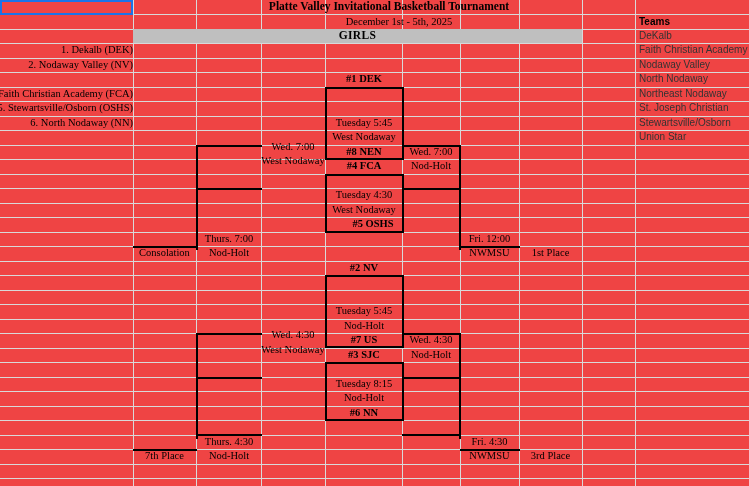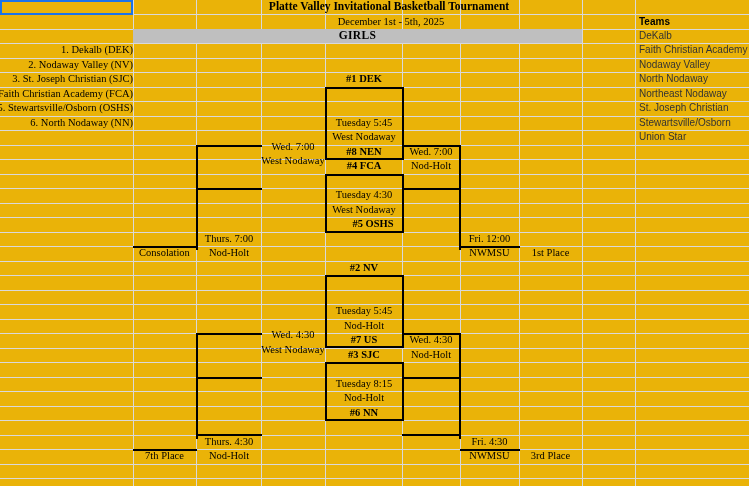--- a/index.html
+++ b/index.html
@@ -1,33 +1,33 @@
 <!DOCTYPE html>
 <html><head>
 <meta charset="utf-8">
 <style>
   html,body{margin:0;padding:0;background:#fff;}
   body{width:749px;height:486px;overflow:hidden;
        font-family:"Liberation Serif","DejaVu Serif",serif;}
-  #sheet{position:relative;width:749px;height:486px;background:#eab308;}
+  #sheet{position:relative;width:749px;height:486px;background:#ef4444;}
 
   
   .gl-v{position:absolute;top:0;width:1px;height:486px;background:#d9d9d9;}
   .gl-h{position:absolute;left:0;width:749px;height:1px;background:#d9d9d9;}
 
   
   .cell{position:absolute;display:flex;align-items:center;
         font-size:10.5px;color:#000;line-height:1;white-space:nowrap;}
   .cell.c{justify-content:center;}
   .cell.r{justify-content:flex-end;padding-right:4px;}
   .cell.l{justify-content:flex-start;padding-left:4px;}
   .b{font-weight:bold;}
 
   .title{font-size:11.5px;font-weight:bold;}
-  .subtitle{font-size:10.5px;}
+  .subtitle{font-size:10.5px;margin-left:8px;}
   .girls-band{position:absolute;background:#bfbfbf;}
   .girls-txt{font-size:11.5px;font-weight:bold;letter-spacing:.3px;}
 
   
   .teams{font-family:"Liberation Sans","DejaVu Sans",sans-serif;
          font-size:10px;color:#333;}
   .teams.hdr{font-weight:bold;color:#000;}
 
   
   .bl-h{position:absolute;height:2px;background:#000;}
@@ -88,21 +88,20 @@
 
   <div class="cell c title" style="left:196px;top:0;width:386px;height:14px">Platte Valley Invitational Basketball Tournament</div>
 
   <div class="cell c subtitle" style="left:261px;top:15px;width:260px;height:14px">December 1st - 5th, 2025</div>
 
   <div class="girls-band" style="left:133px;top:29px;width:449px;height:14px"></div>
   <div class="cell c girls-txt" style="left:133px;top:29px;width:449px;height:14px">GIRLS</div>
 
   <div class="cell r" style="left:0;top:43px;width:133px;height:14px">1. Dekalb (DEK)</div>
   <div class="cell r" style="left:0;top:58px;width:133px;height:14px">2. Nodaway Valley (NV)</div>
-  <div class="cell r" style="left:0;top:72px;width:133px;height:14px">3. St. Joseph Christian (SJC)</div>
   <div class="cell r" style="left:0;top:87px;width:133px;height:14px">4. Faith Christian Academy (FCA)</div>
   <div class="cell r" style="left:0;top:101px;width:133px;height:14px">5. Stewartsville/Osborn (OSHS)</div>
   <div class="cell r" style="left:0;top:116px;width:133px;height:14px">6. North Nodaway (NN)</div>
 
   <div class="cell l teams hdr" style="left:635px;top:15px;width:114px;height:14px">Teams</div>
   <div class="cell l teams" style="left:635px;top:29px;width:114px;height:14px">DeKalb</div>
   <div class="cell l teams" style="left:635px;top:43px;width:114px;height:14px">Faith Christian Academy</div>
   <div class="cell l teams" style="left:635px;top:58px;width:114px;height:14px">Nodaway Valley</div>
   <div class="cell l teams" style="left:635px;top:72px;width:114px;height:14px">North Nodaway</div>
   <div class="cell l teams" style="left:635px;top:87px;width:114px;height:14px">Northeast Nodaway</div>

